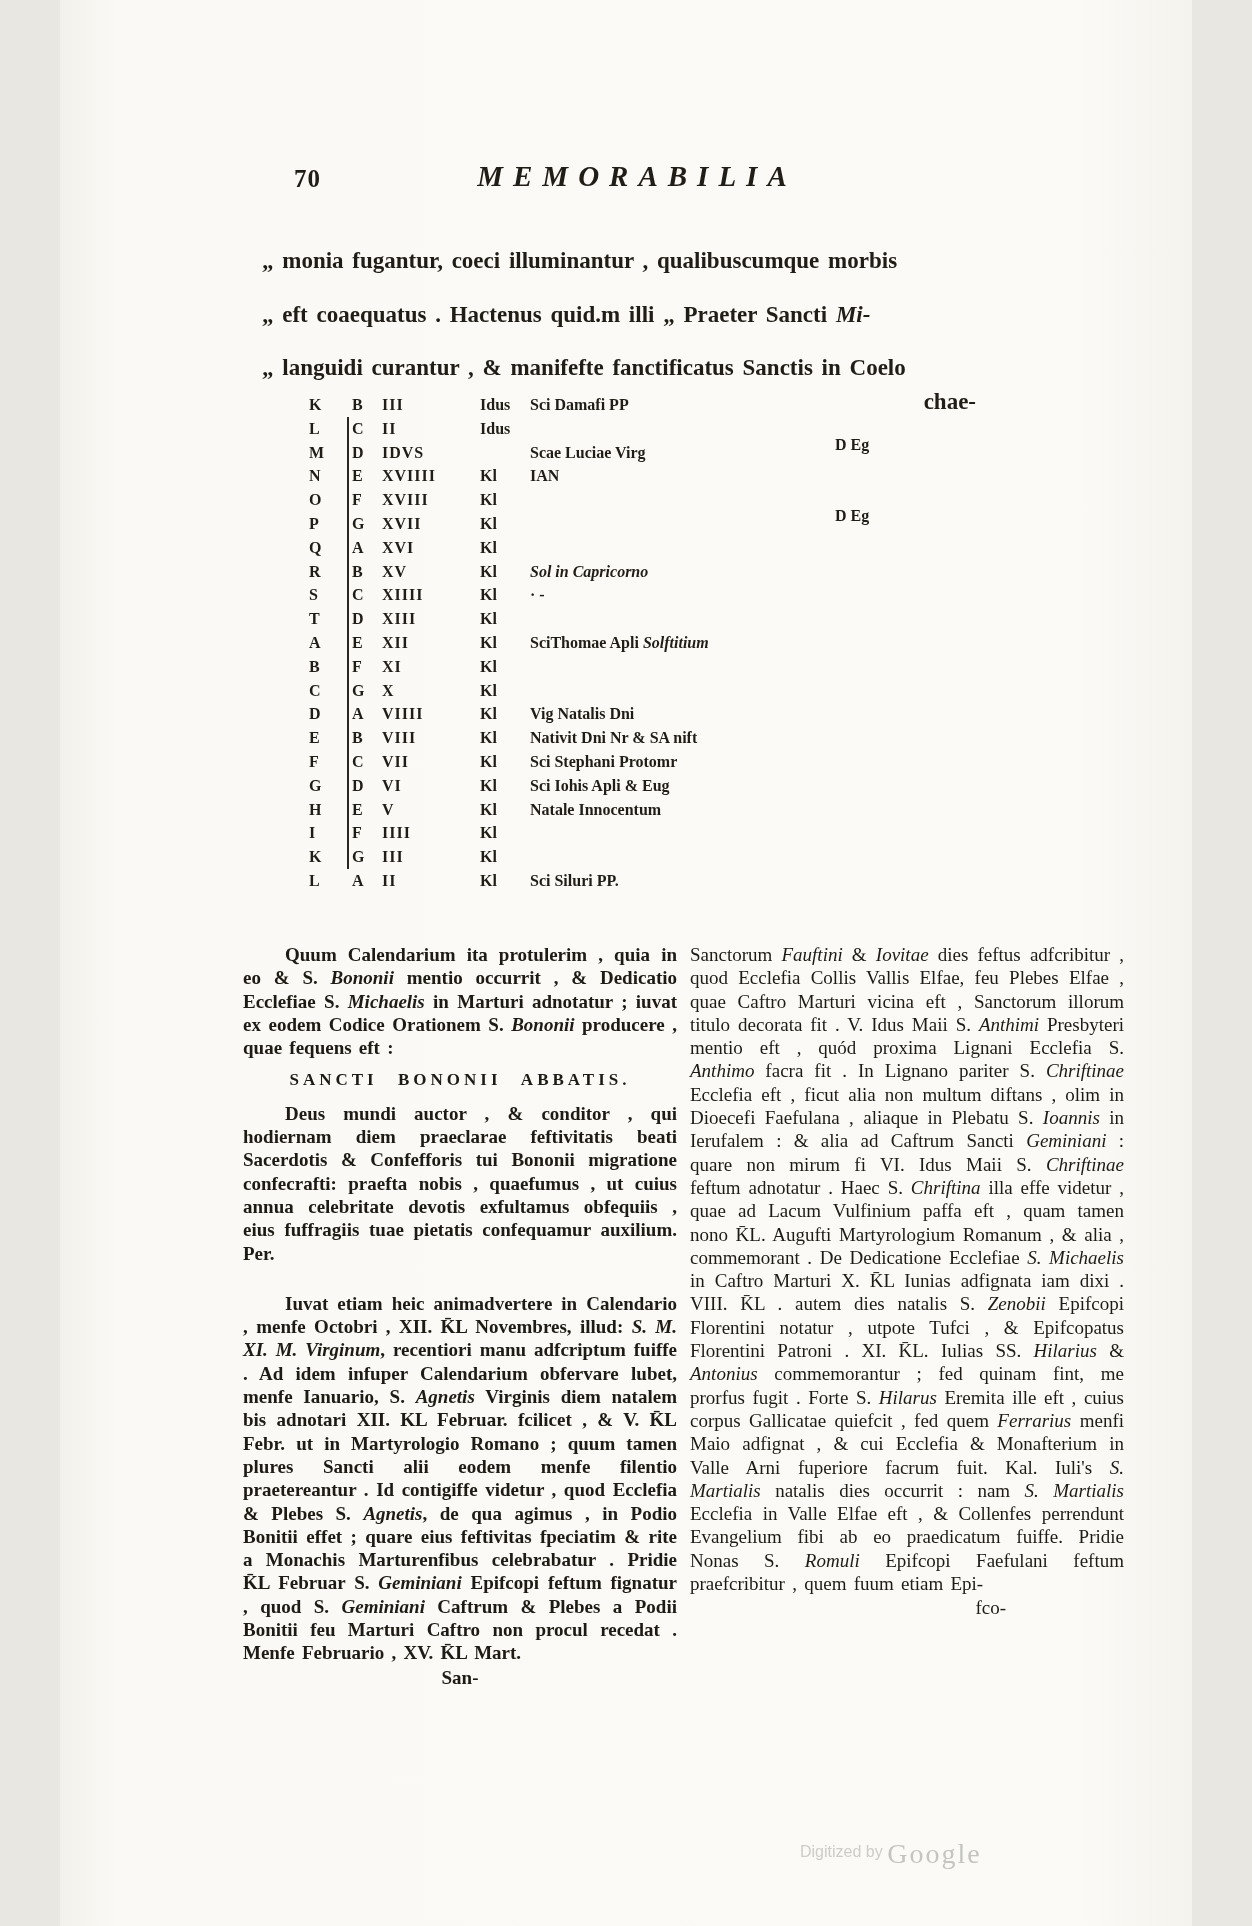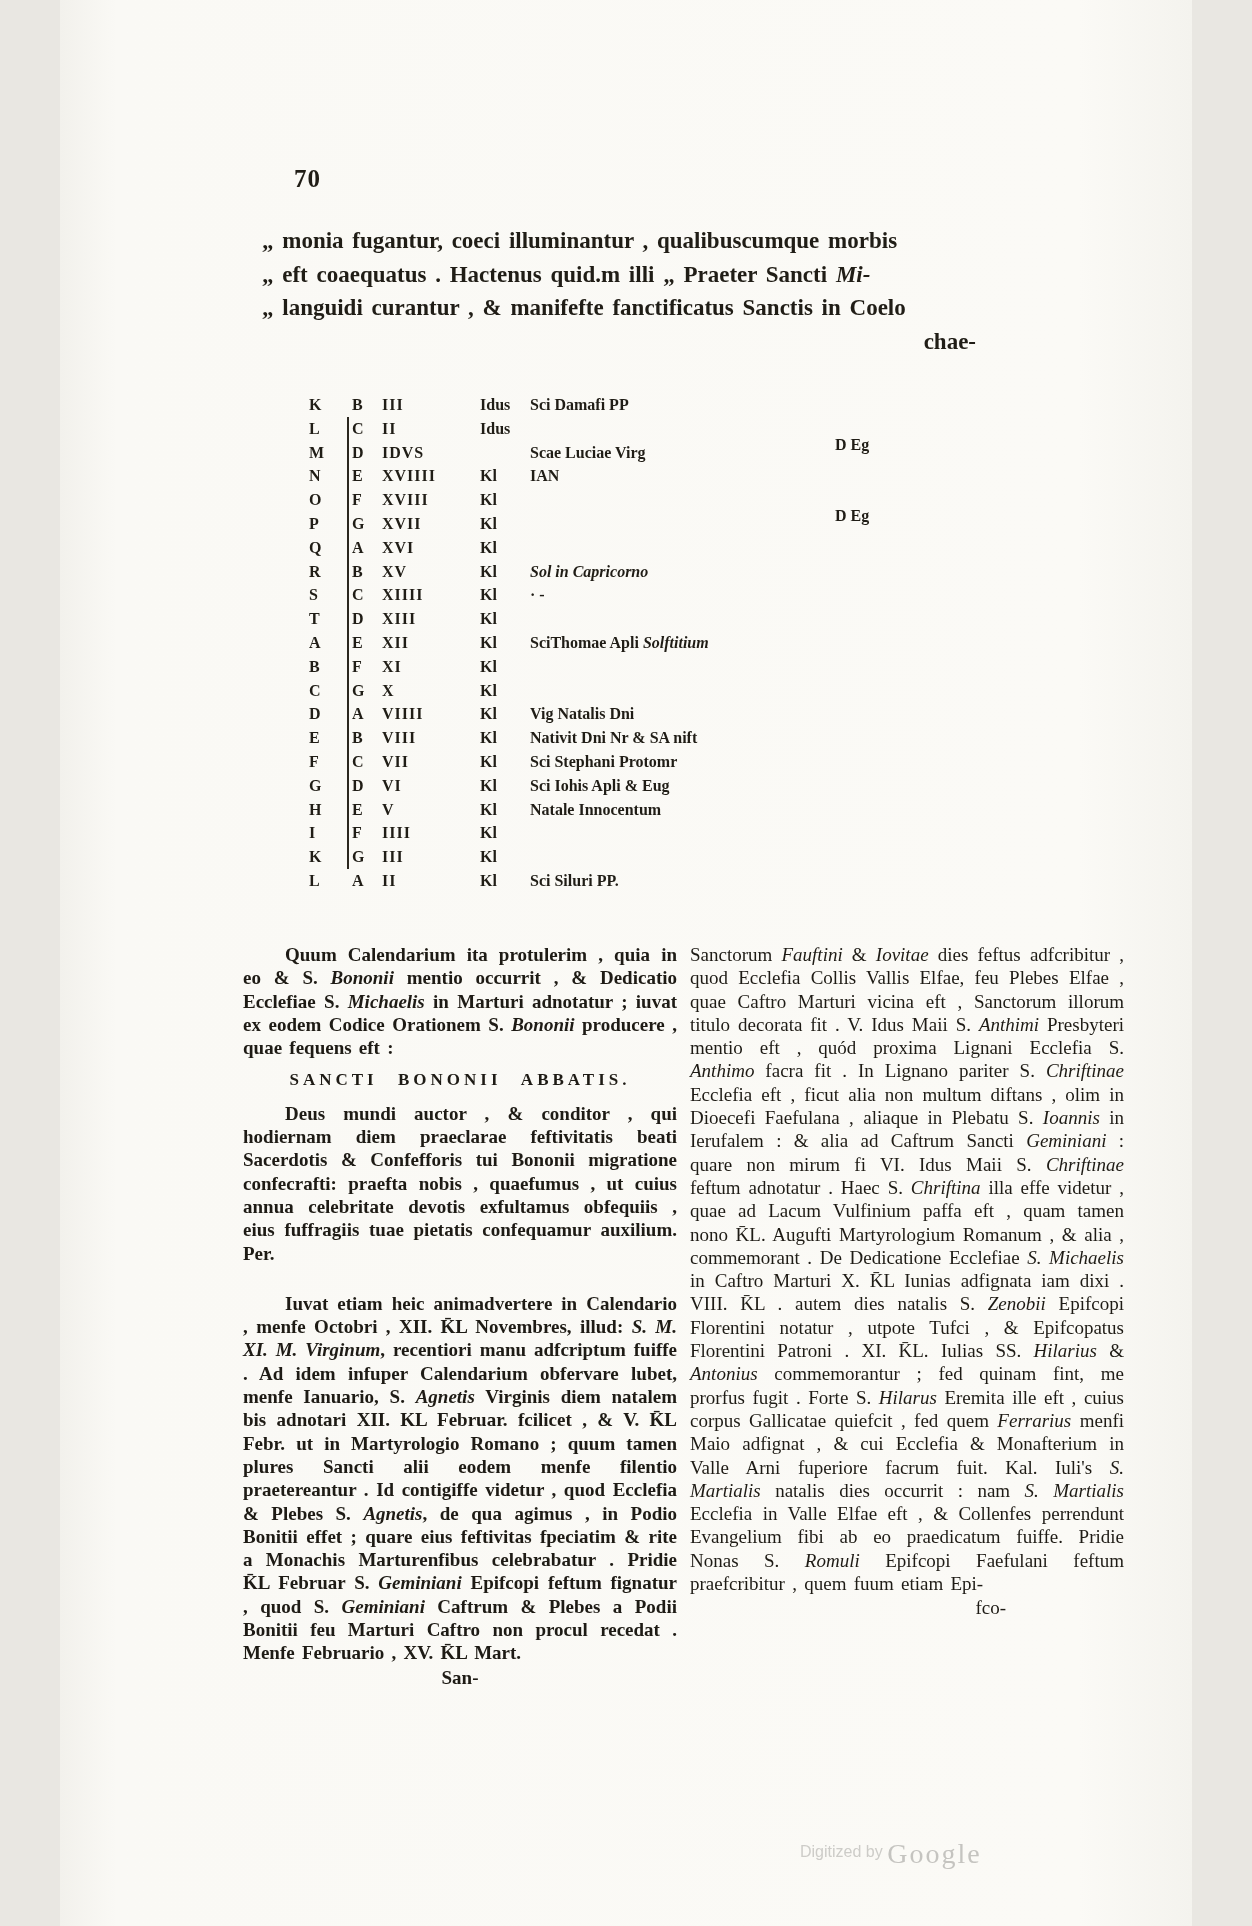--- a/index.html
+++ b/index.html
@@ -5,21 +5,21 @@
   html,body{margin:0;padding:0;background:#e9e7e2;}
   .page{
     position:relative;width:1132px;height:1926px;margin:0 auto;overflow:hidden;
     background:linear-gradient(90deg,#f2f1ec 0,#faf9f5 5%,#fbfaf6 90%,#f4f3ee 100%);
     color:#201d16;font-family:"Liberation Serif",serif;
   }
   .pagenum{position:absolute;left:234px;top:165px;font-size:25px;font-weight:700;letter-spacing:1px;}
   .running-title{position:absolute;left:322px;top:160px;width:510px;text-align:center;
     font-size:29px;font-style:italic;font-weight:700;letter-spacing:10px;white-space:nowrap;}
   .quote{position:absolute;left:202px;top:224px;width:770px;font-size:23px;line-height:33.5px;font-weight:700;word-spacing:3px;}
-  .quote-line{white-space:nowrap;}
+  .quote-line{white-space:nowrap;margin-top:20px;}
   .qcatch{text-align:right;padding-right:56px;}
   .it{font-style:italic;}
 
   .calendar{position:absolute;left:246px;top:393px;width:620px;font-size:16px;font-weight:700;}
   .cal-rule{position:absolute;left:41px;top:24px;width:1.7px;height:452px;background:#2b271f;}
   .cal-row{position:relative;display:grid;grid-template-columns:46px 30px 98px 50px auto;height:23.8px;line-height:23.5px;}
   .cal-row .c1{padding-left:3px;}
   .cal-row .c3{letter-spacing:1px;}
   .cal-row .note{position:absolute;left:529px;top:16px;white-space:nowrap;}
 
@@ -37,20 +37,21 @@
   .watermark{position:absolute;left:740px;top:1838px;white-space:nowrap;font-family:"Liberation Sans",sans-serif;}
   .wm-prefix{font-size:16px;color:#cdccc8;vertical-align:6px;}
   .wm-brand{font-size:28px;color:#c5c4c0;letter-spacing:2px;font-family:"Liberation Serif",serif;}
 </style>
 </head>
 <body>
 
 <div class="page">
 
   <div class="pagenum">70</div>
+  <div class="running-title">MEMORABILIA</div>
 
   <div class="quote">
     <div id="quote-lines">
         <div class="quote-line"><span>„ monia fugantur, coeci illuminantur , qualibuscumque morbis</span></div>
         <div class="quote-line"><span>„ eft coaequatus . Hactenus quid.m illi „ Praeter Sancti </span><span class="it">Mi-</span></div>
         <div class="quote-line"><span>„ languidi curantur , &amp; manifefte fanctificatus Sanctis in Coelo</span></div>
       </div>
     <div class="qcatch">chae-</div>
   </div>
 

